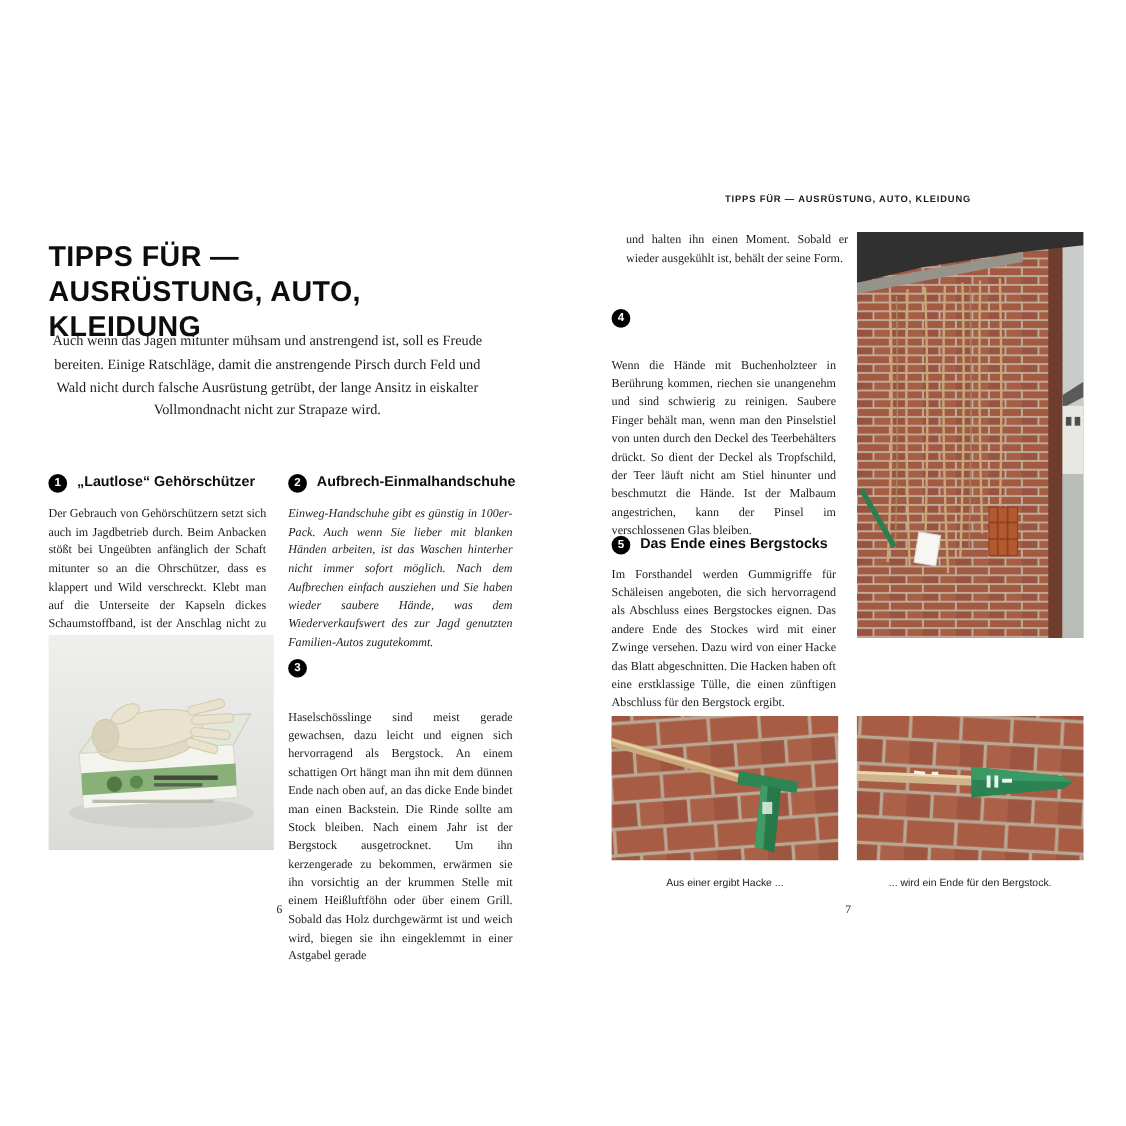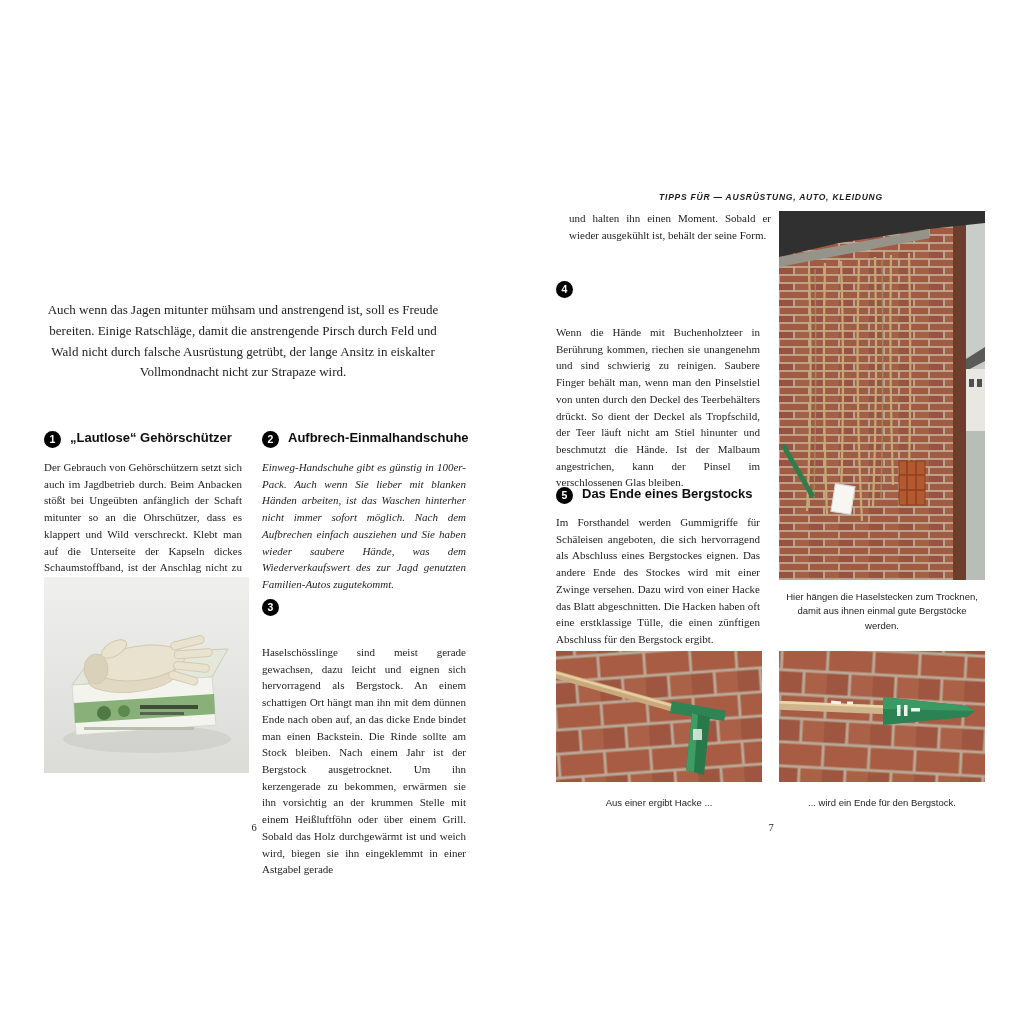--- a/index.html
+++ b/index.html
@@ -37,20 +37,24 @@
   }
   .caption.center{text-align:center;}
   .page-num{font-size:10.5px;text-align:center;color:#1c1c1c;}
   .photo{display:block;}
 </style>
 </head>
 <body>
 
 <div id="spread">
 
+  <div class="abs page-title" style="left:44px;top:218px;width:430px;">
+    <div>TIPPS FÜR —</div>
+    <div>AUSRÜSTUNG, AUTO, KLEIDUNG</div>
+  </div>
 
   <div class="abs intro" style="left:44px;top:300px;width:398px;text-align:center;">Auch wenn das Jagen mitunter mühsam und anstrengend ist, soll es Freude bereiten. Einige Ratschläge, damit die anstrengende Pirsch durch Feld und Wald nicht durch falsche Ausrüstung getrübt, der lange Ansitz in eiskalter Vollmondnacht nicht zur Strapaze wird.</div>
 
   <div class="abs tip-header" style="left:44px;top:430px;width:205px;">
     <div class="num-badge">1</div>
     <div class="tip-title">„Lautlose“ Gehörschützer</div>
   </div>
   <div class="abs tip-body" style="left:44px;top:459px;width:198px;">Der Gebrauch von Gehörschützern setzt sich auch im Jagdbetrieb durch. Beim Anbacken stößt bei Ungeübten anfänglich der Schaft mitunter so an die Ohrschützer, dass es klappert und Wild verschreckt. Klebt man auf die Unterseite der Kapseln dickes Schaumstoffband, ist der Anschlag nicht zu vernehmen.</div>
 
   <div class="abs tip-header" style="left:262px;top:430px;width:210px;">
@@ -92,21 +96,21 @@
         <rect x="130" y="84" width="36" height="8" rx="4" transform="rotate(6 130 84)"></rect>
         <rect x="126" y="93" width="30" height="8" rx="4" transform="rotate(16 126 93)"></rect>
         <ellipse cx="70" cy="72" rx="14" ry="7" transform="rotate(-30 70 72)"></ellipse>
         <ellipse cx="52" cy="92" rx="12" ry="15" fill="#d9d1ba"></ellipse>
       </g>
     </svg>
   </div>
 
   <div class="abs page-num" style="left:44px;top:822px;width:420px;">6</div>
 
-  <div class="abs running-header" style="left:556px;top:192px;width:430px;font-style:italic;">TIPPS FÜR — AUSRÜSTUNG, AUTO, KLEIDUNG</div>
+  <div class="abs running-header" style="left:556px;top:176px;width:430px;">TIPPS FÜR — AUSRÜSTUNG, AUTO, KLEIDUNG</div>
 
   <div class="abs tip-body" style="left:556px;top:210px;width:202px;margin-left:13px;">und halten ihn einen Moment. Sobald er wieder ausgekühlt ist, behält der seine Form.</div>
 
   <div class="abs tip-header" style="left:556px;top:280px;width:215px;">
     <div class="num-badge">4</div>
   </div>
   <div class="abs tip-body" style="left:556px;top:324px;width:204px;">Wenn die Hände mit Buchenholzteer in Berührung kommen, riechen sie unangenehm und sind schwierig zu reinigen. Saubere Finger behält man, wenn man den Pinselstiel von unten durch den Deckel des Teerbehälters drückt. So dient der Deckel als Tropfschild, der Teer läuft nicht am Stiel hinunter und beschmutzt die Hände. Ist der Malbaum angestrichen, kann der Pinsel im verschlossenen Glas bleiben.</div>
 
   <div class="abs tip-header" style="left:556px;top:486px;width:215px;">
     <div class="num-badge">5</div>
@@ -155,21 +159,20 @@
       <g transform="rotate(9 64 288)">
         <rect x="54" y="274" width="20" height="28" fill="#f7f6f2" stroke="#d8d6cf"></rect>
       </g>
       <rect x="120" y="250" width="26" height="44" fill="#b2592f" stroke="#8c4020"></rect>
       <line x1="128" y1="250" x2="128" y2="294" stroke="#8c4020" stroke-width="1.5"></line>
       <line x1="137" y1="250" x2="137" y2="294" stroke="#8c4020" stroke-width="1.5"></line>
       <line x1="120" y1="264" x2="146" y2="264" stroke="#8c4020" stroke-width="1.5"></line>
       <line x1="120" y1="279" x2="146" y2="279" stroke="#8c4020" stroke-width="1.5"></line>
     </svg>
   </div>
-  <div class="abs caption center" style="left:784px;top:590px;width:196px;">Hier hängen die Haselstecken zum Trocknen, damit aus ihnen einmal gute Bergstöcke werden.</div>
 
   <div class="abs" style="left:556px;top:651px;width:206px;height:131px;">
     <svg class="photo" width="206" height="131" viewBox="0 0 206 131">
       <defs>
         <pattern id="pv1" width="46" height="48" patternUnits="userSpaceOnUse">
           <rect width="46" height="48" fill="#b9a794"></rect>
           <rect x="1.5" y="1.5" width="43" height="21" fill="#a85c43"></rect>
           <rect x="-21.5" y="25.5" width="43" height="21" fill="#9e5640"></rect>
           <rect x="24.5" y="25.5" width="43" height="21" fill="#ab6147"></rect>
         </pattern>

